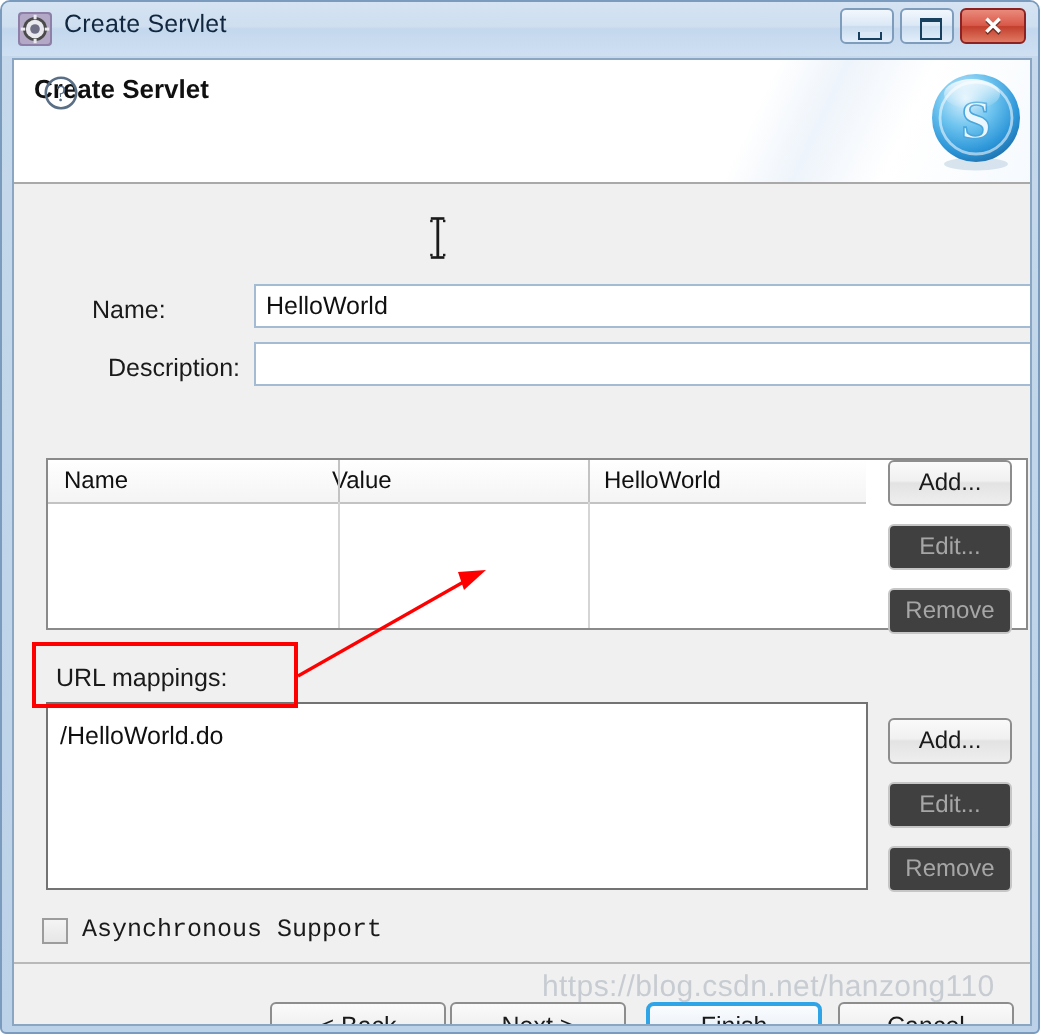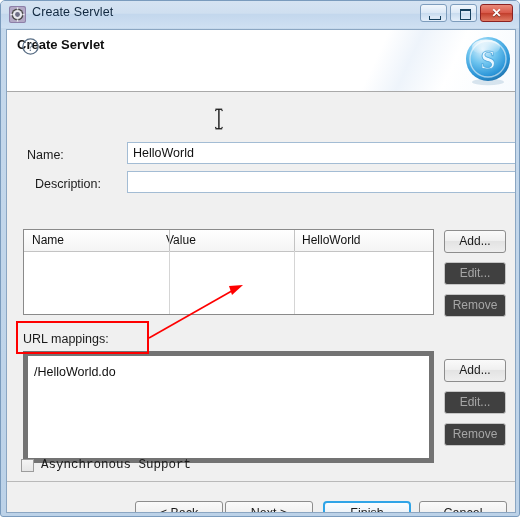--- a/index.html
+++ b/index.html
@@ -126,20 +126,21 @@
     position: absolute;
     left: 455px; top: 5px;
     width: 52px; height: 52px;
   }
 
   
   .lbl {
     position: absolute;
     font-size: 12.5px;
     color: #1a1a1a;
+    margin-left: 19px;
   }
   .tfield {
     position: absolute;
     box-sizing: border-box;
     background: #ffffff;
     border: 1px solid #a3bcd4;
     font-family: "Liberation Sans", sans-serif;
     font-size: 12.5px;
     color: #101010;
     padding: 0 5px;
@@ -150,21 +151,21 @@
   #f-name   { left: 96px; top: 112px; width: 404px; height: 22px; }
   #lbl-desc { left: 28px; top: 147px; }
   #f-desc   { left: 96px; top: 141px; width: 404px; height: 22px; }
 
   #lbl-initparams { left: 14px; top: 180px; }
 
   
   #table {
     position: absolute;
     left: 16px; top: 199px;
-    width: 411px; height: 86px;
+    width: 491px; height: 86px;
     box-sizing: border-box;
     background: #ffffff;
     border: 1px solid #8a8a8a;
     overflow: hidden;
   }
   #thead {
     position: absolute;
     left: 0; top: 0;
     width: 409px; height: 21px;
     background: linear-gradient(to bottom, #ffffff 0%, #f4f4f4 100%);
@@ -200,29 +201,29 @@
   }
   .sidebtn.disabled {
     color: #a6a6a6;
     border-color: #c6c6c6;
     background: #404040;
   }
   #ip-add    { left: 437px; top: 200px; }
   #ip-edit   { left: 437px; top: 232px; }
   #ip-remove { left: 437px; top: 264px; }
 
-  #lbl-urlmap { left: 16px; top: 302px; }
+  #lbl-urlmap { left: 2px; top: 302px; }
 
   #urllist {
     position: absolute;
     left: 16px; top: 321px;
-    width: 411px; height: 112px;
+    width: 411px; height: 94px;
     box-sizing: border-box;
     background: #ffffff;
-    border: 5px solid #737373;
+    border: 1px solid #737373;
   }
   #urllist-item {
     position: absolute;
     left: 6px; top: 9px;
     font-size: 12.5px;
     color: #101010;
   }
   #um-add    { left: 437px; top: 329px; }
   #um-edit   { left: 437px; top: 361px; }
   #um-remove { left: 437px; top: 393px; }
@@ -439,20 +440,21 @@
     <div class="navbtn" id="nav-cancel">Cancel</div>
 
   </div>
 
   <div id="anno-box"></div>
   <svg id="anno-arrow">
     <line x1="148" y1="337" x2="236" y2="287" stroke="#fe0000" stroke-width="1.6"></line>
     <polygon points="242,284 228,285 231,294" fill="#fe0000"></polygon>
   </svg>
 
+  <div id="watermark">https://blog.csdn.net/hanzong110</div>
 
   <svg id="ibeam" viewBox="0 0 12 22">
     <g fill="#1a1a1a">
       <rect x="5.2" y="1" width="1.4" height="20"></rect>
       <rect x="2.4" y="0.6" width="6.8" height="1.3"></rect>
       <rect x="2.4" y="20.1" width="6.8" height="1.3"></rect>
       <rect x="2.1" y="1.9" width="1.2" height="1.2"></rect>
       <rect x="8.5" y="1.9" width="1.2" height="1.2"></rect>
       <rect x="2.1" y="18.9" width="1.2" height="1.2"></rect>
       <rect x="8.5" y="18.9" width="1.2" height="1.2"></rect>

